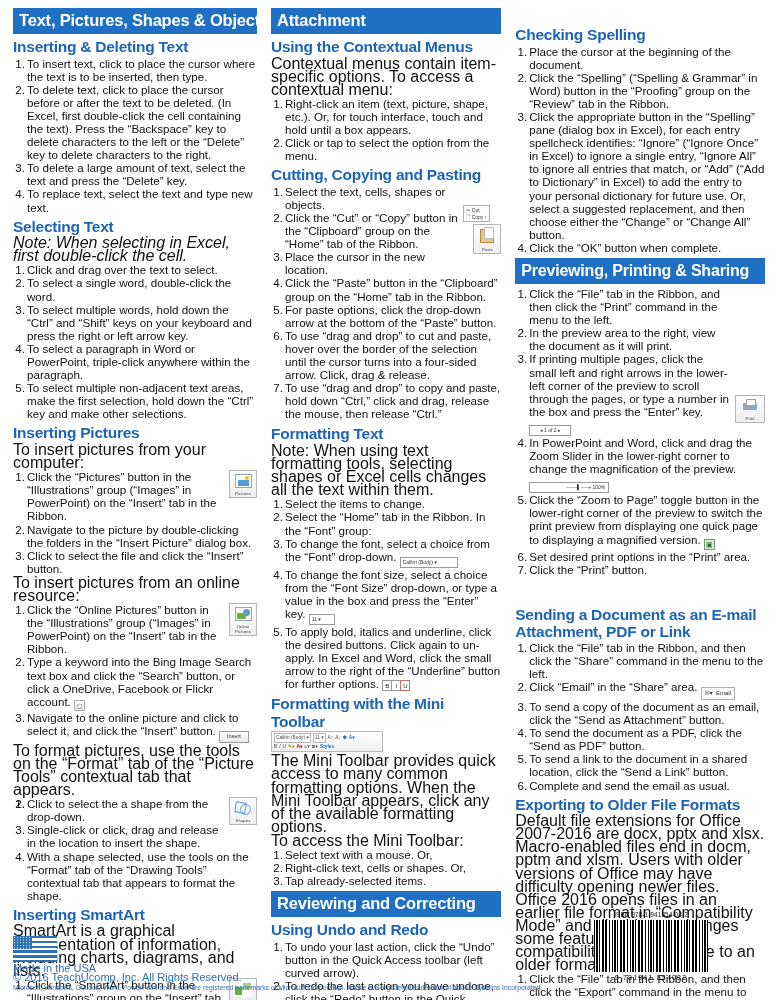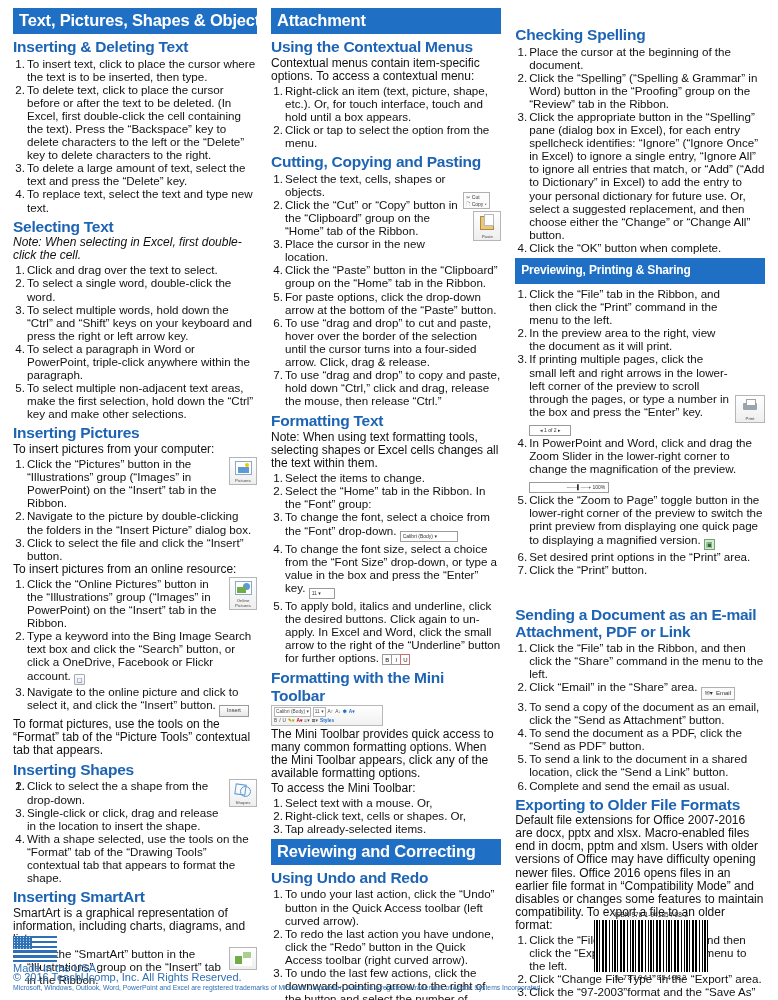--- a/index.html
+++ b/index.html
@@ -30,36 +30,36 @@
     background: #1f6fc4;
     color: #ffffff;
     font-weight: bold;
     font-size: 16.5px;
     line-height: 21px;
     padding: 2px 6px 3px 6px;
     margin: 0 0 3px 0;
     letter-spacing: -0.2px;
     white-space: nowrap;
   }
-  .bandbar.tight { font-size: 12px; }
+  .bandbar.tight { font-size: 16px; }
 
   
   h3.sub {
     color: #1d64b4;
     font-weight: bold;
     font-size: 15.5px;
     line-height: 17.5px;
     margin: 4px 0 1px 0;
     letter-spacing: -0.25px;
   }
   h3.sub.two { line-height: 17px; margin-top: 29px; }
 
   
   p.body {
-    font-size: 12px;
+    font-size: 16px;
     line-height: 13.1px;
     margin: 0 0 1px 0;
     text-align: left;
   }
   p.note { font-style: italic; }
 
   
   ol.steps {
     list-style: none;
     margin: 0 0 1px 0;
@@ -286,21 +286,20 @@
         </div>
       <div class="cap">Online Pictures</div>
     </div>
     <ol class="steps">
       <li><span class="num">1.</span><span>Click the “Online Pictures” button in the “Illustrations” group (“Images” in PowerPoint) on the “Insert” tab in the Ribbon.</span></li>
       <li><span class="num">2.</span><span>Type a keyword into the Bing Image Search text box and click the “Search” button, or click a OneDrive, Facebook or Flickr account.</span> <span class="chip chip-sq"><span class="glyph">◻</span></span></li>
       <li><span class="num">3.</span><span>Navigate to the online picture and click to select it, and click the “Insert” button.</span> <span class="insertbtn">Insert</span></li>
     </ol>
     <p class="body"><span class="b">To format pictures,</span><span> use the tools on the “Format” tab of the “Picture Tools” contextual tab that appears.</span></p>
 
-    <h3 class="sub">Inserting Shapes</h3>
     <div class="ribbonbtn">
       <div class="art">
           <div class="art-shapes"></div>
         </div>
       <div class="cap">Shapes</div>
     </div>
     <ol class="steps">
       <li><span class="num">1.</span></li>
       <li><span class="num">2.</span><span>Click to select the a shape from the drop-down.</span></li>
       <li><span class="num">3.</span><span>Single-click or click, drag and release in the location to insert the shape.</span></li>

